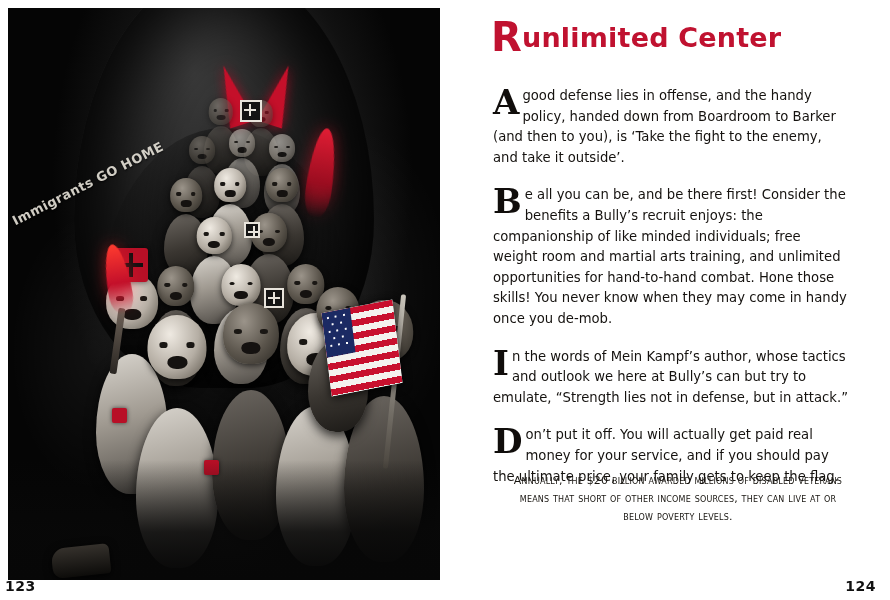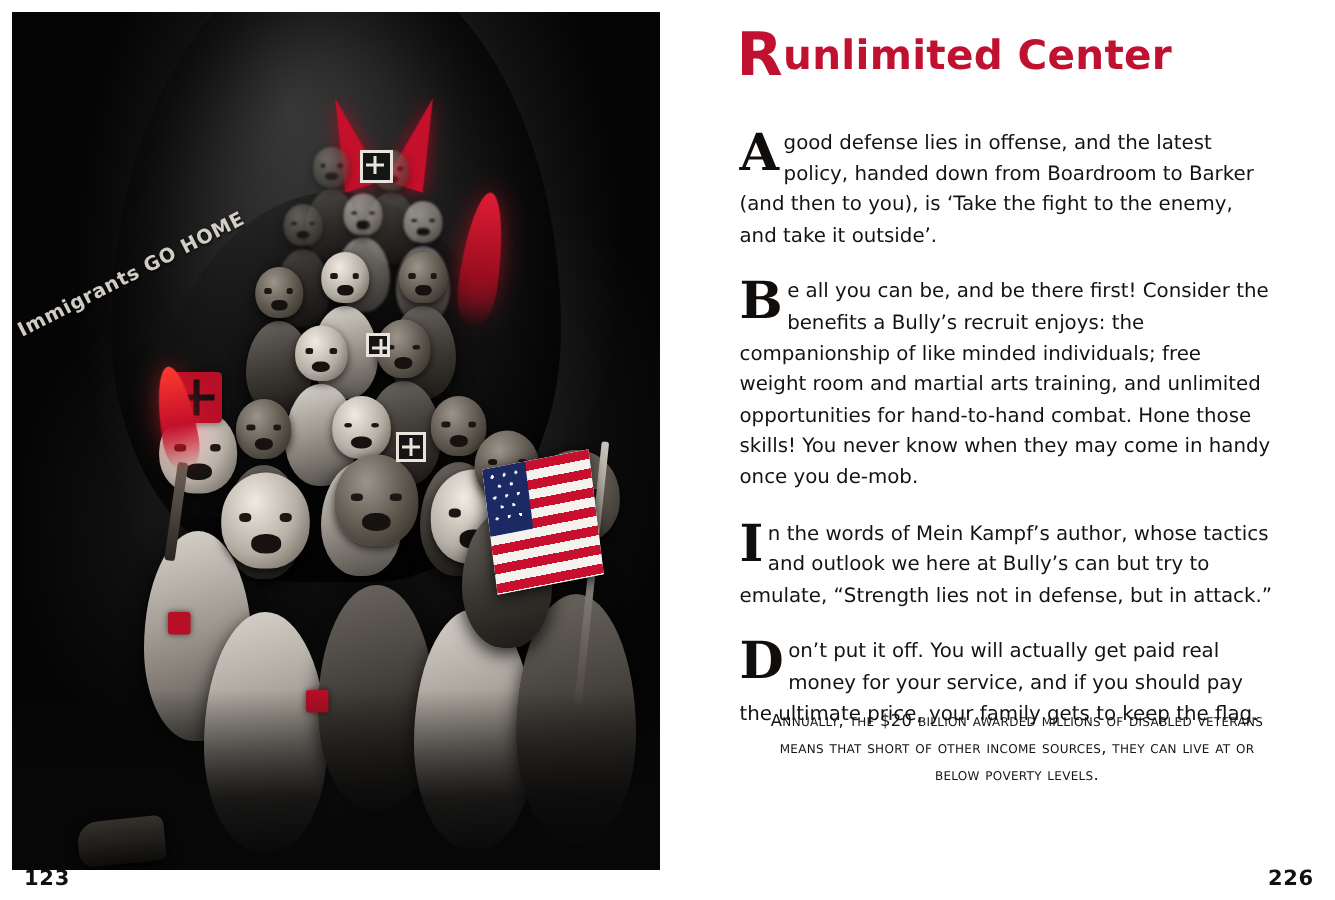--- a/index.html
+++ b/index.html
@@ -299,21 +299,21 @@
 
   .page-number {
     position: absolute;
     bottom: 6px;
     font-family: "DejaVu Sans", sans-serif;
     font-weight: 700;
     font-size: 14px;
     color: #111;
     letter-spacing: 0.5px;
   }
-  .page-number.left  { left: 16px; }
+  .page-number.left  { left: 5px; }
   .page-number.right { right: 14px; }
 
   
   .page-right {
     position: relative;
     width: 445px;
     height: 600px;
     background: #ffffff;
     padding: 0;
   }
@@ -520,27 +520,27 @@
     <div class="page-number left">123</div>
   </div>
 
   <div class="gutter"></div>
 
   <div class="page-right">
 
     <div class="title"><span class="cap">R</span><span>unlimited Center</span></div>
 
     <div class="body">
-      <p class="para"><span class="dropcap">A</span><span>good defense lies in offense, and the latest policy, handed down from Boardroom to Barker (and then to you), is ‘Take the fight to the enemy, and take it outside’.</span></p>
+      <p class="para"><span class="dropcap">A</span><span>good defense lies in offense, and the handy policy, handed down from Boardroom to Barker (and then to you), is ‘Take the fight to the enemy, and take it outside’.</span></p>
 
       <p class="para"><span class="dropcap">B</span><span>e all you can be, and be there first! Consider the benefits a Bully’s recruit enjoys: the companionship of like minded individuals; free weight room and martial arts training, and unlimited opportunities for hand-to-hand combat. Hone those skills! You never know when they may come in handy once you de-mob.</span></p>
 
       <p class="para"><span class="dropcap">I</span><span>n the words of Mein Kampf’s author, whose tactics and outlook we here at Bully’s can but try to emulate, “Strength lies not in defense, but in attack.”</span></p>
 
       <p class="para"><span class="dropcap">D</span><span>on’t put it off.  You will actually get paid real money for your service, and if you should pay the ultimate price, your family gets to keep the flag.</span></p>
     </div>
 
     <div class="footnote">Annually, the $20 billion awarded millions of disabled veterans means that short of other income sources, they can live at or below poverty levels.</div>
 
-    <div class="page-number right">226</div>
+    <div class="page-number right">124</div>
   </div>
 
 </div>
 
 </body></html>

